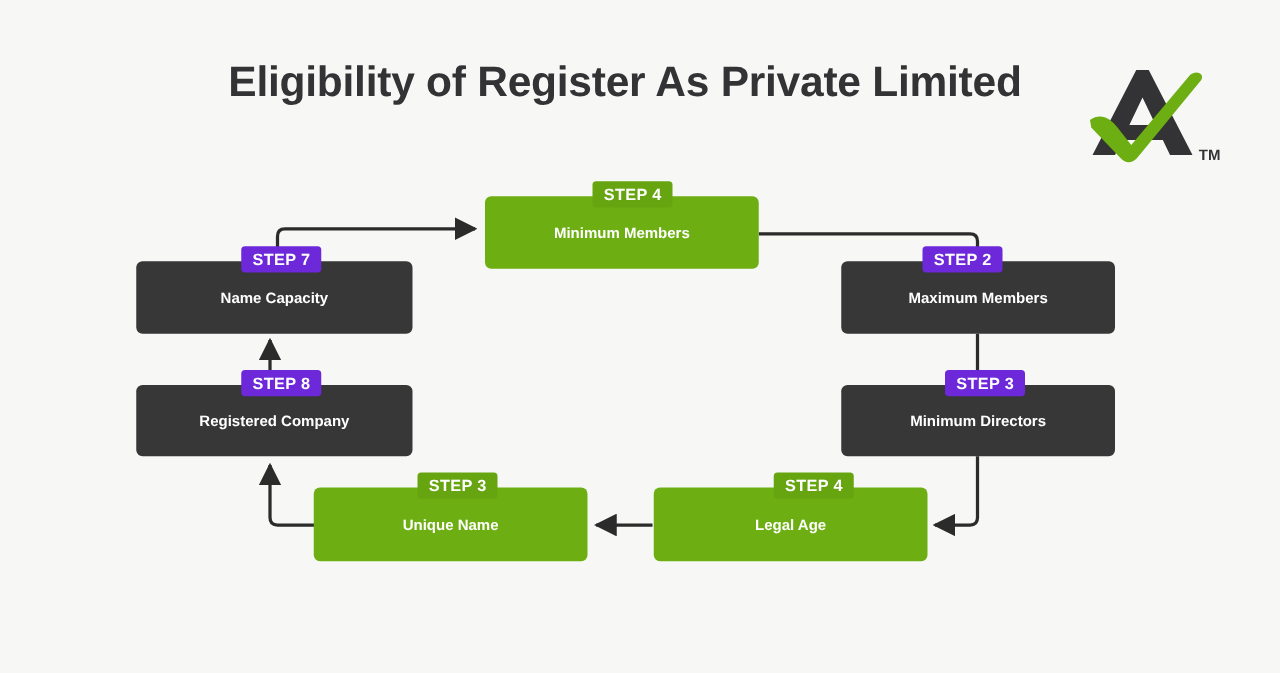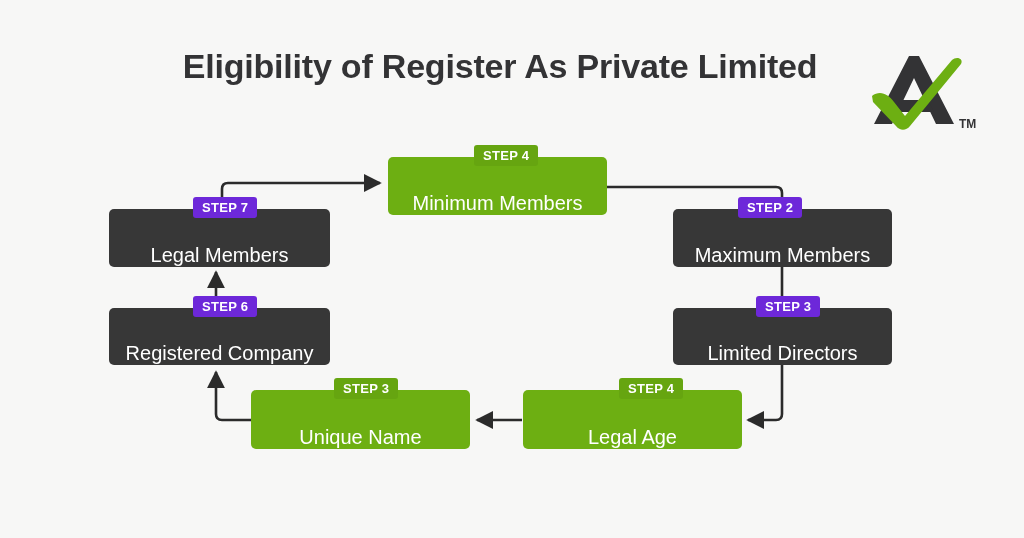--- a/index.html
+++ b/index.html
@@ -29,25 +29,26 @@
   .logo svg{display:block;}
 
   
   .wires{position:absolute;left:0;top:0;width:1024px;height:538px;pointer-events:none;}
 
   
   .node{position:absolute;border-radius:5px;}
   .node .body{
     position:absolute;left:0;top:0;width:100%;height:100%;
     border-radius:5px;
-    display:flex;align-items:flex-end;justify-content:center;
+    display:flex;align-items:center;justify-content:center;
     color:#ffffff;
-    font-size:20px;
+    font-size:12px;
     box-sizing:border-box;
     padding:0 10px;
+    font-weight:bold;
   }
   .node .badge{
     position:absolute;
     top:-12px;
     height:21px;
     line-height:21px;
     padding:0 9px;
     border-radius:3px;
     color:#ffffff;
     font-size:13px;
@@ -116,21 +117,21 @@
 
   <div class="node dark" style="left:673px;top:209px;width:219px;height:58px;">
     <div class="body">
       <span>Maximum Members</span>
     </div>
     <div class="badge" style="left:65px;">STEP 2</div>
   </div>
 
   <div class="node dark" style="left:673px;top:308px;width:219px;height:57px;">
     <div class="body">
-      <span>Limited Directors</span>
+      <span>Minimum Directors</span>
     </div>
     <div class="badge" style="left:83px;">STEP 3</div>
   </div>
 
   <div class="node green" style="left:523px;top:390px;width:219px;height:59px;">
     <div class="body">
       <span>Legal Age</span>
     </div>
     <div class="badge" style="left:96px;">STEP 4</div>
   </div>
@@ -139,23 +140,23 @@
     <div class="body">
       <span>Unique Name</span>
     </div>
     <div class="badge" style="left:83px;">STEP 3</div>
   </div>
 
   <div class="node dark" style="left:109px;top:308px;width:221px;height:57px;">
     <div class="body">
       <span>Registered Company</span>
     </div>
-    <div class="badge" style="left:84px;">STEP 6</div>
+    <div class="badge" style="left:84px;">STEP 8</div>
   </div>
 
   <div class="node dark" style="left:109px;top:209px;width:221px;height:58px;">
     <div class="body">
-      <span>Legal Members</span>
+      <span>Name Capacity</span>
     </div>
     <div class="badge" style="left:84px;">STEP 7</div>
   </div>
 
 </div>
 
 </body></html>

